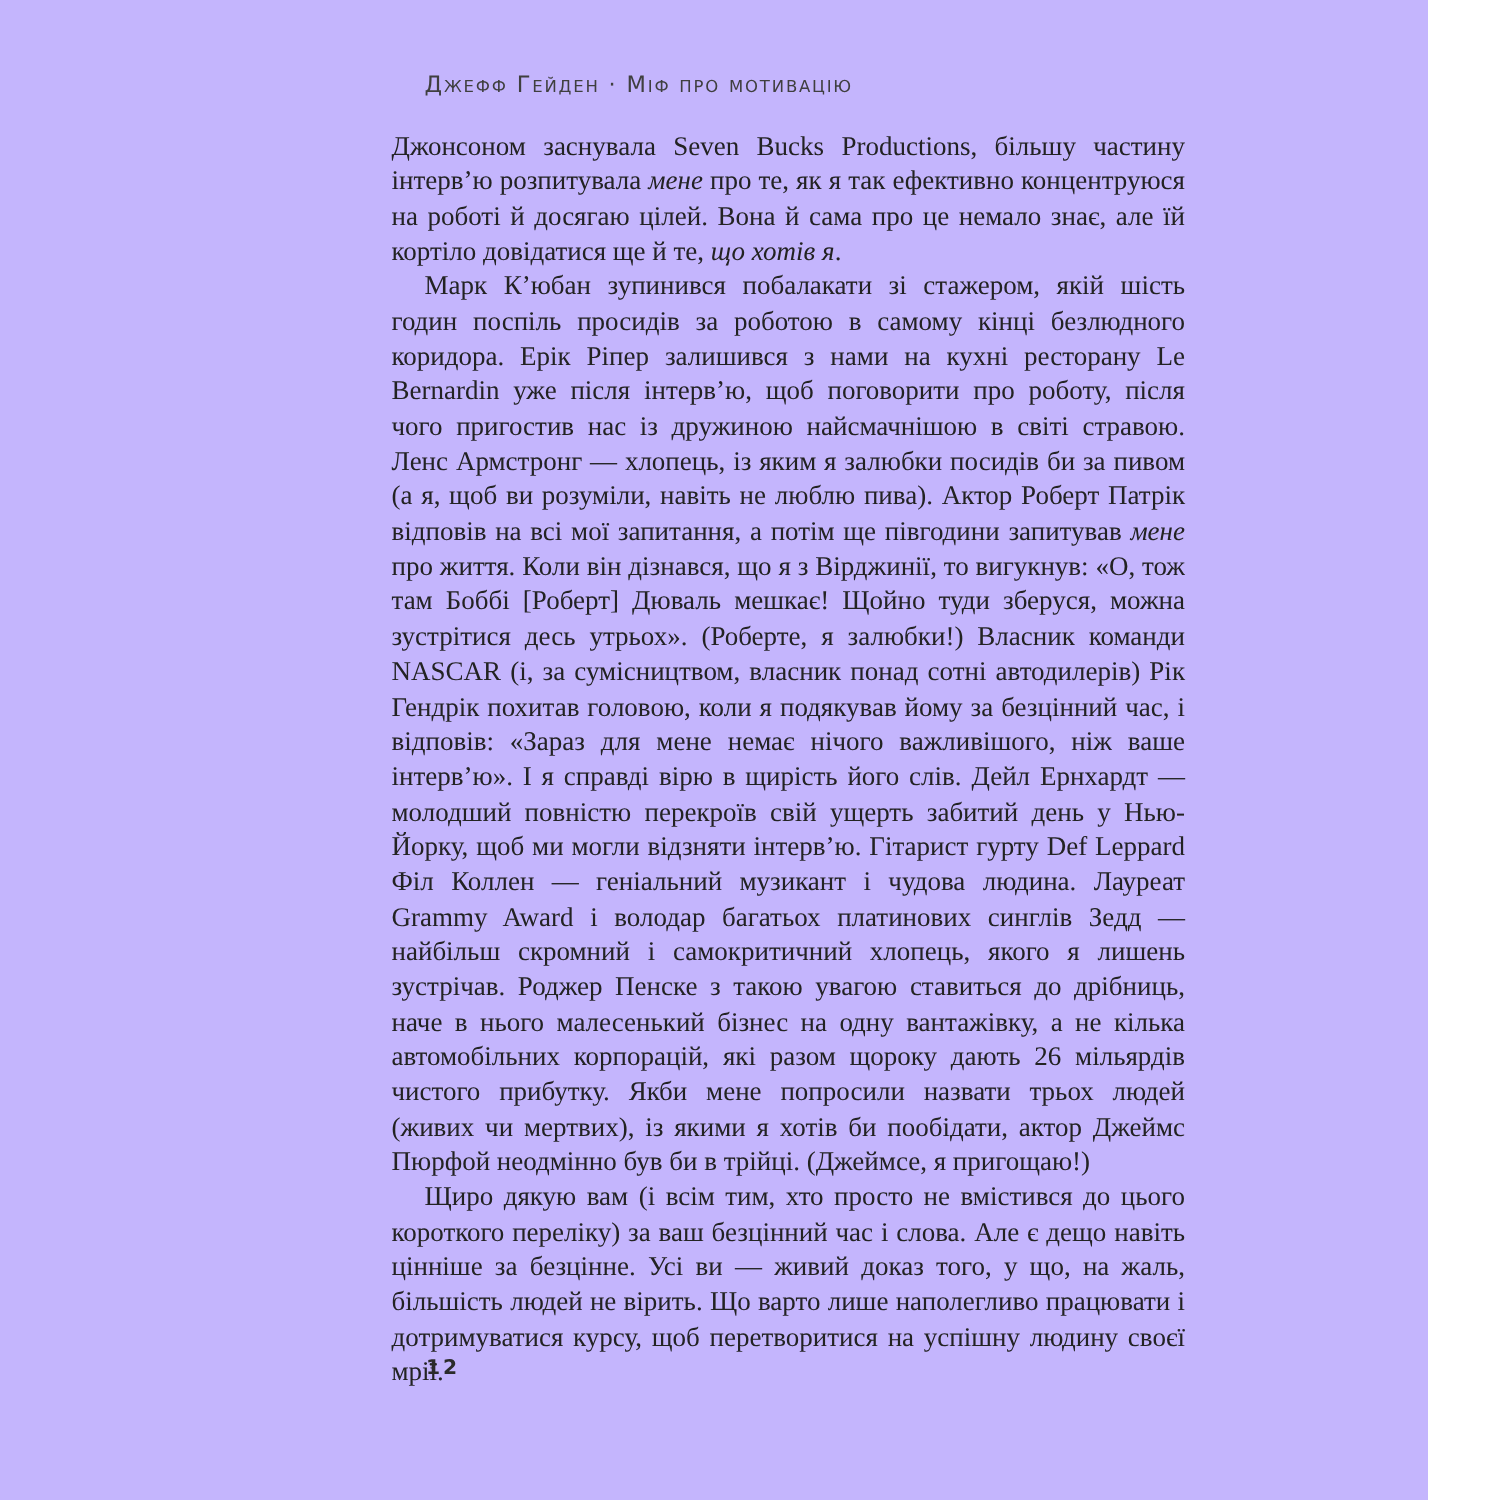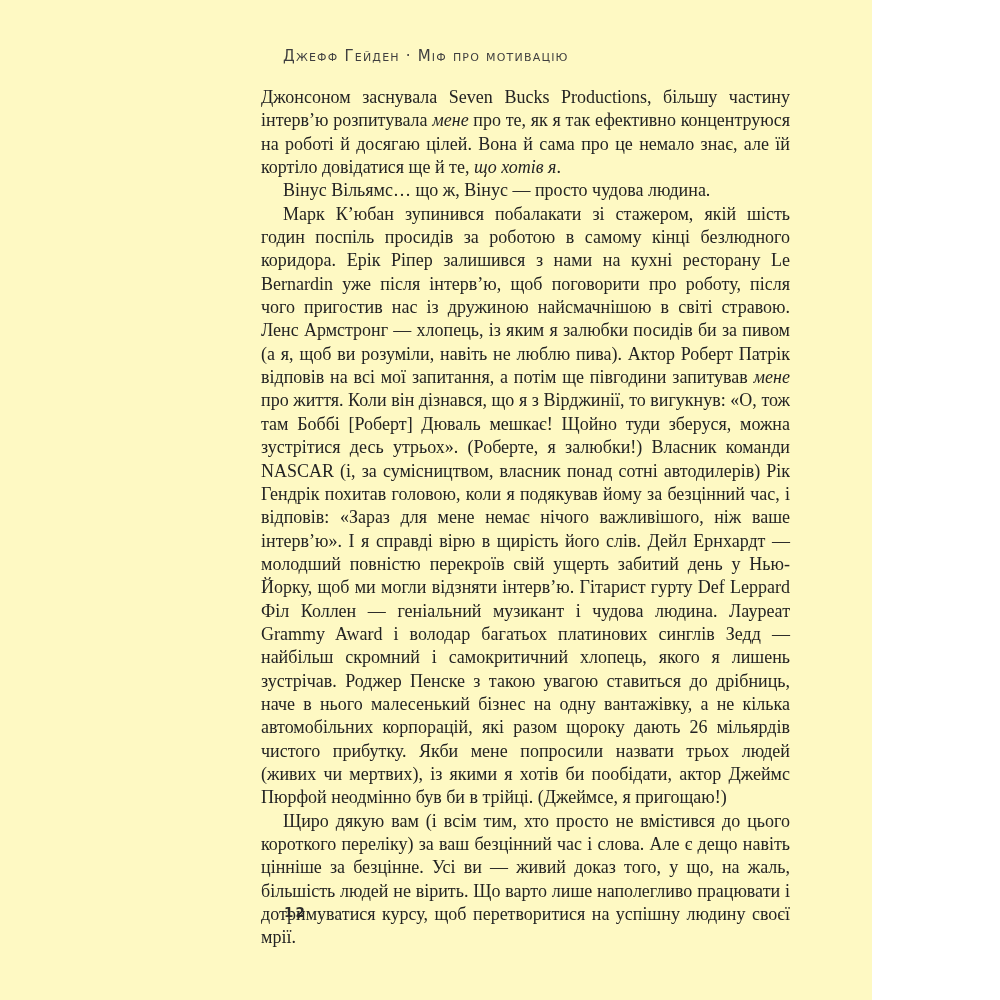--- a/index.html
+++ b/index.html
@@ -2,23 +2,23 @@
 <html lang="uk"><head>
 <meta charset="utf-8">
 <style>
   html, body {
     margin: 0;
     padding: 0;
     background: #ffffff;
   }
   .page {
     position: relative;
-    width: 872px;
+    width: 952px;
     height: 1000px;
-    background: #fef9c3;
+    background: #c4b5fd;
     overflow: hidden;
   }
   .running-header {
     position: absolute;
     left: 283px;
     top: 47px;
     font-family: "DejaVu Sans", sans-serif;
     font-variant: small-caps;
     font-size: 15px;
     letter-spacing: 1.2px;
@@ -59,19 +59,18 @@
   }
 </style>
 </head>
 <body>
 
 <div class="page">
   <div class="running-header">Джефф Гейден · Міф про мотивацію</div>
 
   <div class="body-text">
       <p>Джонсоном заснувала Seven Bucks Productions, більшу частину інтерв’ю розпитувала <em>мене</em> про те, як я так ефективно концентруюся на роботі й досягаю цілей. Вона й сама про це немало знає, але їй кортіло довідатися ще й те, <em>що хотів я</em>.</p>
-      <p class="indent">Вінус Вільямс… що ж, Вінус — просто чудова людина.</p>
       <p class="indent">Марк К’юбан зупинився побалакати зі стажером, якій шість годин поспіль просидів за роботою в самому кінці безлюдного коридора. Ерік Ріпер залишився з нами на кухні ресторану Le Bernardin уже після інтерв’ю, щоб поговорити про роботу, після чого пригостив нас із дружиною найсмачнішою в світі стравою. Ленс Армстронг — хлопець, із яким я залюбки посидів би за пивом (а я, щоб ви розуміли, навіть не люблю пива). Актор Роберт Патрік відповів на всі мої запитання, а потім ще півгодини запитував <em>мене</em> про життя. Коли він дізнався, що я з Вірджинії, то вигукнув: «О, тож там Боббі [Роберт] Дюваль мешкає! Щойно туди зберуся, можна зустрітися десь утрьох». (Роберте, я залюбки!) Власник команди NASCAR (і, за сумісництвом, власник понад сотні автодилерів) Рік Гендрік похитав головою, коли я подякував йому за безцінний час, і відповів: «Зараз для мене немає нічого важливішого, ніж ваше інтерв’ю». І я справді вірю в щирість його слів. Дейл Ернхардт — молодший повністю перекроїв свій ущерть забитий день у Нью-Йорку, щоб ми могли відзняти інтерв’ю. Гітарист гурту Def Leppard Філ Коллен — геніальний музикант і чудова людина. Лауреат Grammy Award і володар багатьох платинових синглів Зедд — найбільш скромний і самокритичний хлопець, якого я лишень зустрічав. Роджер Пенске з такою увагою ставиться до дрібниць, наче в нього малесенький бізнес на одну вантажівку, а не кілька автомобільних корпорацій, які разом щороку дають 26 мільярдів чистого прибутку. Якби мене попросили назвати трьох людей (живих чи мертвих), із якими я хотів би пообідати, актор Джеймс Пюрфой неодмінно був би в трійці. (Джеймсе, я пригощаю!)</p>
       <p class="indent">Щиро дякую вам (і всім тим, хто просто не вмістився до цього короткого переліку) за ваш безцінний час і слова. Але є дещо навіть цінніше за безцінне. Усі ви — живий доказ того, у що, на жаль, більшість людей не вірить. Що варто лише наполегливо працювати і дотримуватися курсу, щоб перетворитися на успішну людину своєї мрії.</p>
     </div>
 
   <div class="page-number">12</div>
 </div>
 
 </body></html>

